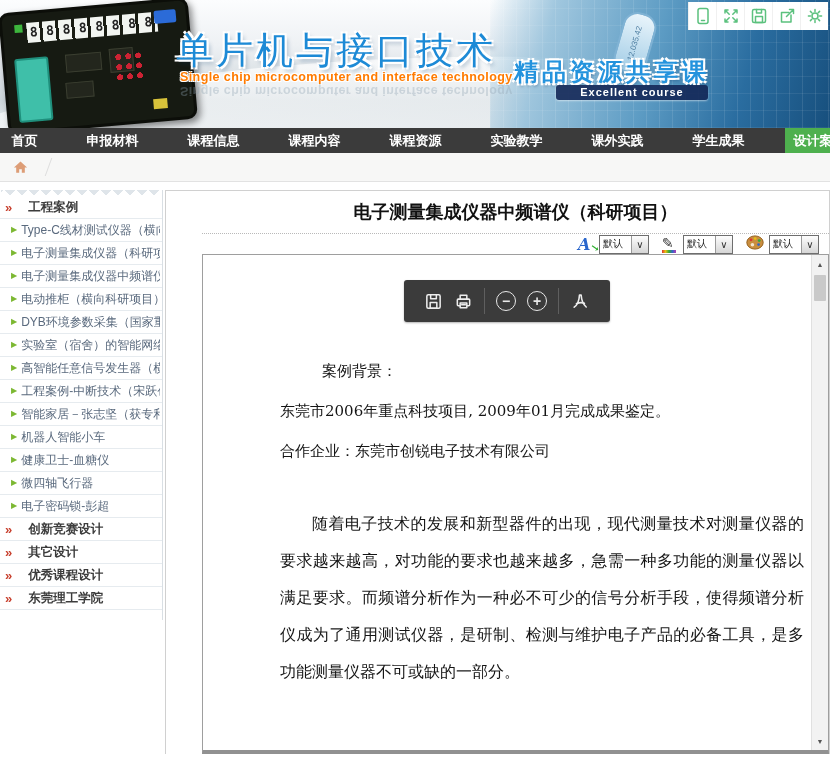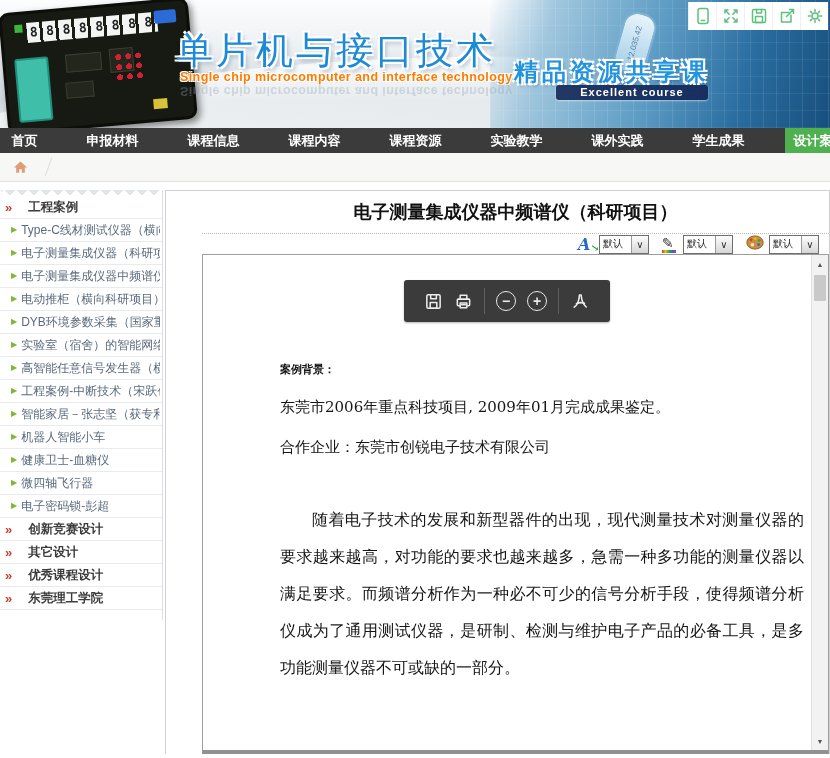--- a/index.html
+++ b/index.html
@@ -131,21 +131,21 @@
   .pdf-btn{display:flex;align-items:center;justify-content:center;cursor:pointer;}
   .pdf-btn svg{stroke:#ededed;fill:none;stroke-width:1.6;stroke-linecap:round;stroke-linejoin:round;}
   .pdf-div{width:1px;height:26px;background:#5f5f5f;}
   .circle-btn{width:18px;height:18px;border:1.8px solid #e8e8e8;border-radius:50%;
     color:#e8e8e8;font-size:14px;font-weight:bold;display:flex;align-items:center;justify-content:center;
     line-height:1;cursor:pointer;}
 
   .doc-body{font-family:"DejaVu Serif","Liberation Serif",serif;color:#151515;
     padding:0 47px 0 77px;}
   .doc-title{margin-top:22px;text-align:center;font-size:17.5px;font-weight:bold;}
-  .doc-bg-label{margin-top:40px;font-size:11px;font-weight:bold;}
+  .doc-bg-label{margin-top:40px;font-size:15px;font-weight:normal;margin-left:42px;}
   .doc-line{margin:21px 0 0;font-size:15px;}
   .doc-para{margin-top:44px;font-size:16px;line-height:37px;text-align:justify;
     text-indent:2em;width:524px;}
 
   
   .vscroll{position:absolute;right:0;top:0;bottom:0;width:17px;background:#f2f2f2;
     border-left:1px solid #e0e0e0;box-sizing:border-box;}
   .scroll-btn{position:absolute;left:0;width:16px;height:16px;display:flex;align-items:center;
     justify-content:center;font-size:7px;color:#555;cursor:pointer;background:#f2f2f2;}
   .scroll-btn.up{top:1px;}

